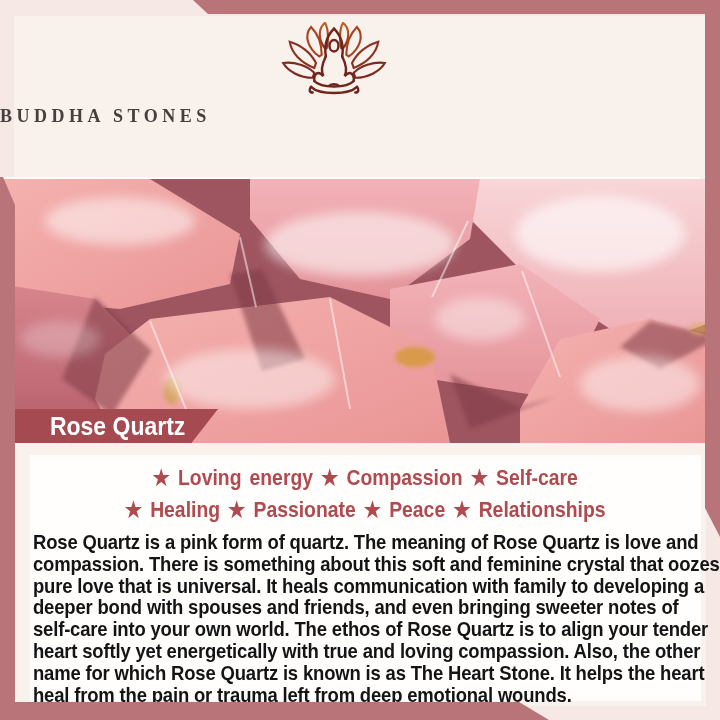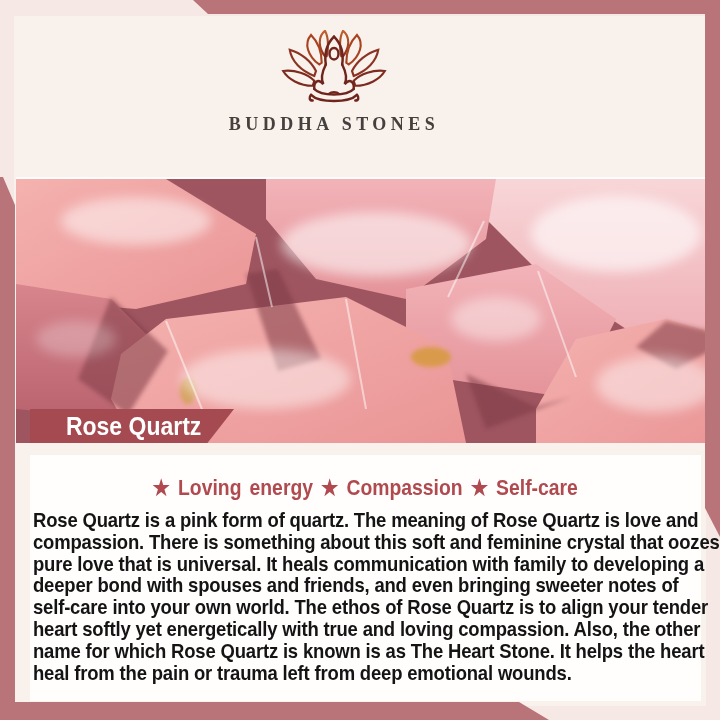--- a/index.html
+++ b/index.html
@@ -12,21 +12,21 @@
   }
   .canvas{position:absolute;inset:0;width:720px;height:720px;}
   .inner-bg{
     position:absolute;left:14px;top:16px;right:14px;bottom:14px;
     background:var(--bg-inner,#f9f1eb);
   }
   
   .frame-svg{position:absolute;inset:0;z-index:40;pointer-events:none;}
 
   
-  .logo{position:absolute;left:0;top:30px;width:668px;text-align:center;z-index:5;}
+  .logo{position:absolute;left:0;top:22px;width:668px;z-index:5;}
   .lotus{display:block;margin:0 auto;width:150px;height:82px;}
   .brand-name{
     margin-top:2px;
     font-family:"Liberation Serif", serif;
     font-size:18px;letter-spacing:4.5px;
     color:#45403d;font-weight:600;
   }
 
   
   .banner{
@@ -35,42 +35,42 @@
     display:flex;align-items:center;justify-content:center;
   }
   .banner-text{
     font-size:31px;font-weight:bold;color:var(--banner-text,#a63b44);
     transform:scaleX(0.92);transform-origin:50% 50%;
     white-space:nowrap;letter-spacing:-0.5px;
   }
 
   
   .photo{
-    position:absolute;left:16px;top:177px;width:700px;height:266px;z-index:4;
+    position:absolute;left:0;top:177px;width:700px;height:266px;z-index:4;
     border-top:2px solid rgba(255,255,255,.85);
     box-sizing:border-box;
   }
   .photo svg{display:block;width:720px;height:264px;}
   .stone-label{
     position:absolute;left:14px;top:230px;width:204px;height:34px;
     background:var(--label-bg,#a44a50);
     clip-path:polygon(0 0,100% 0,87% 100%,0 100%);
     display:flex;align-items:center;
   }
   .stone-label span{
     padding-left:39px;color:#ffffff;font-size:25px;font-weight:bold;
     transform:scaleX(0.92);transform-origin:0 50%;white-space:nowrap;
   }
 
   
   .content-box{
     position:absolute;left:30px;top:455px;width:671px;height:246px;
     background:#fffefd;z-index:5;
   }
-  .benefits{padding-top:17px;text-align:center;}
+  .benefits{padding-top:7px;text-align:center;}
   .benefit-row{
     line-height:32px;font-size:21.5px;font-weight:bold;
     color:var(--benefits-text,#b04a4f);
   }
   .benefit-row span{
     display:inline-block;transform:scaleX(0.90);transform-origin:50% 50%;
     white-space:nowrap;word-spacing:3px;
   }
   .description{margin-top:5px;padding-left:3px;}
   .desc-line{
@@ -192,20 +192,23 @@
 
     <div class="stone-label">
       <span>Rose Quartz</span>
     </div>
   </div>
 
   <div class="content-box">
     <div class="benefits">
       <div class="benefit-row">
         <span>★ Loving energy ★ Compassion ★ Self-care</span>
+      </div>
+      <div class="benefit-row">
+        <span>★ Healing ★ Passionate ★ Peace ★ Relationships</span>
       </div>
     </div>
     <div class="description">
       <div class="desc-line">Rose Quartz is a pink form of quartz. The meaning of Rose Quartz is love and</div>
       <div class="desc-line">compassion. There is something about this soft and feminine crystal that oozes</div>
       <div class="desc-line">pure love that is universal. It heals communication with family to developing a</div>
       <div class="desc-line">deeper bond with spouses and friends, and even bringing sweeter notes of</div>
       <div class="desc-line">self-care into your own world. The ethos of Rose Quartz is to align your tender</div>
       <div class="desc-line">heart softly yet energetically with true and loving compassion. Also, the other</div>
       <div class="desc-line">name for which Rose Quartz is known is as The Heart Stone. It helps the heart</div>

